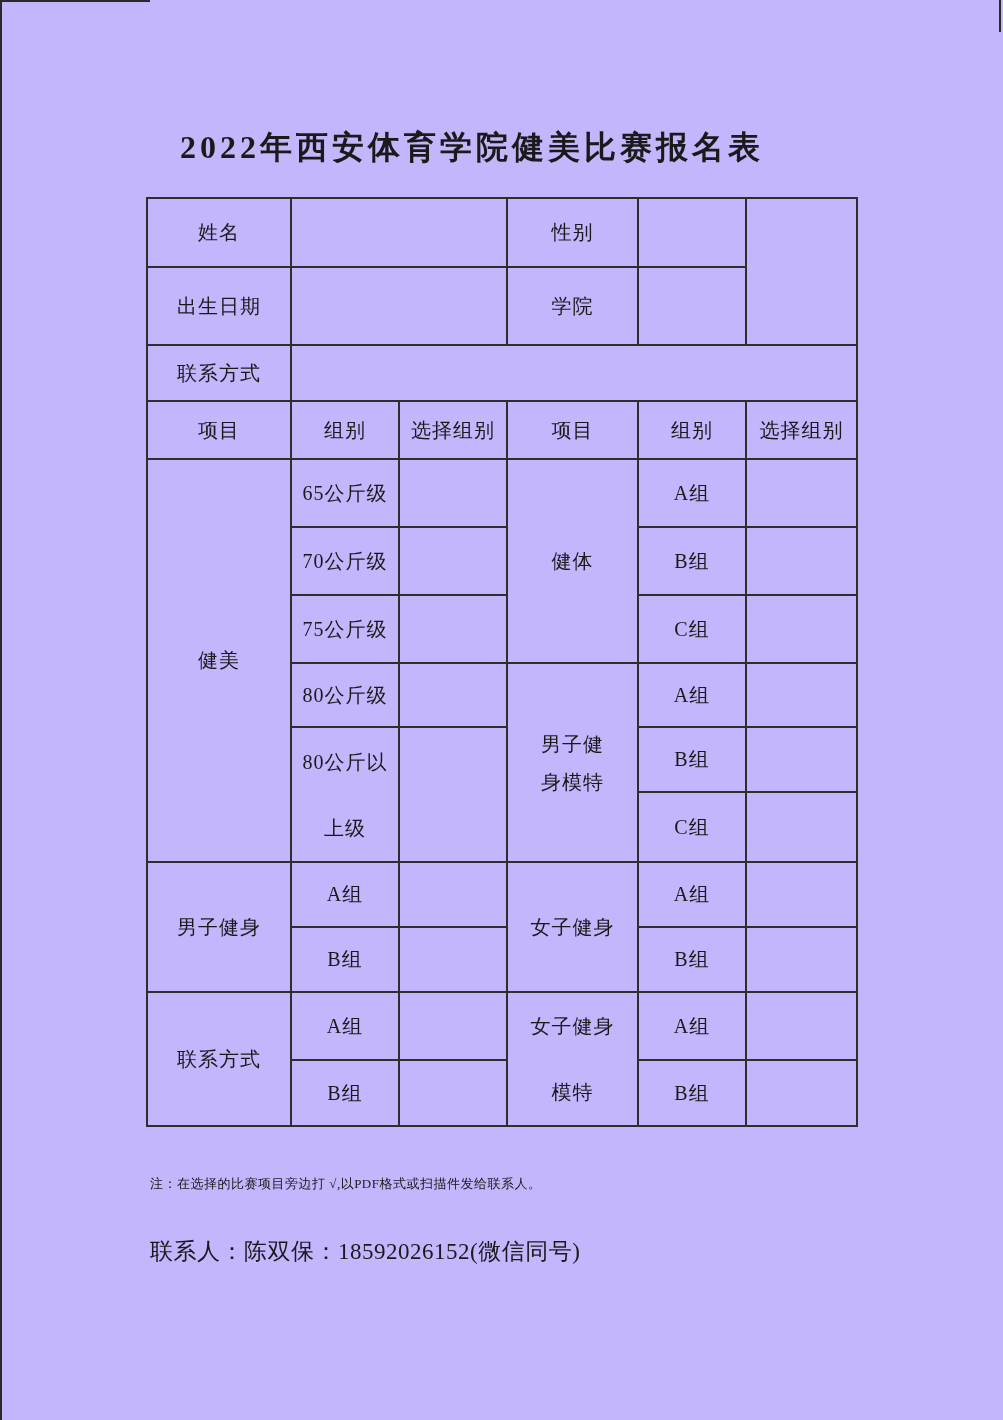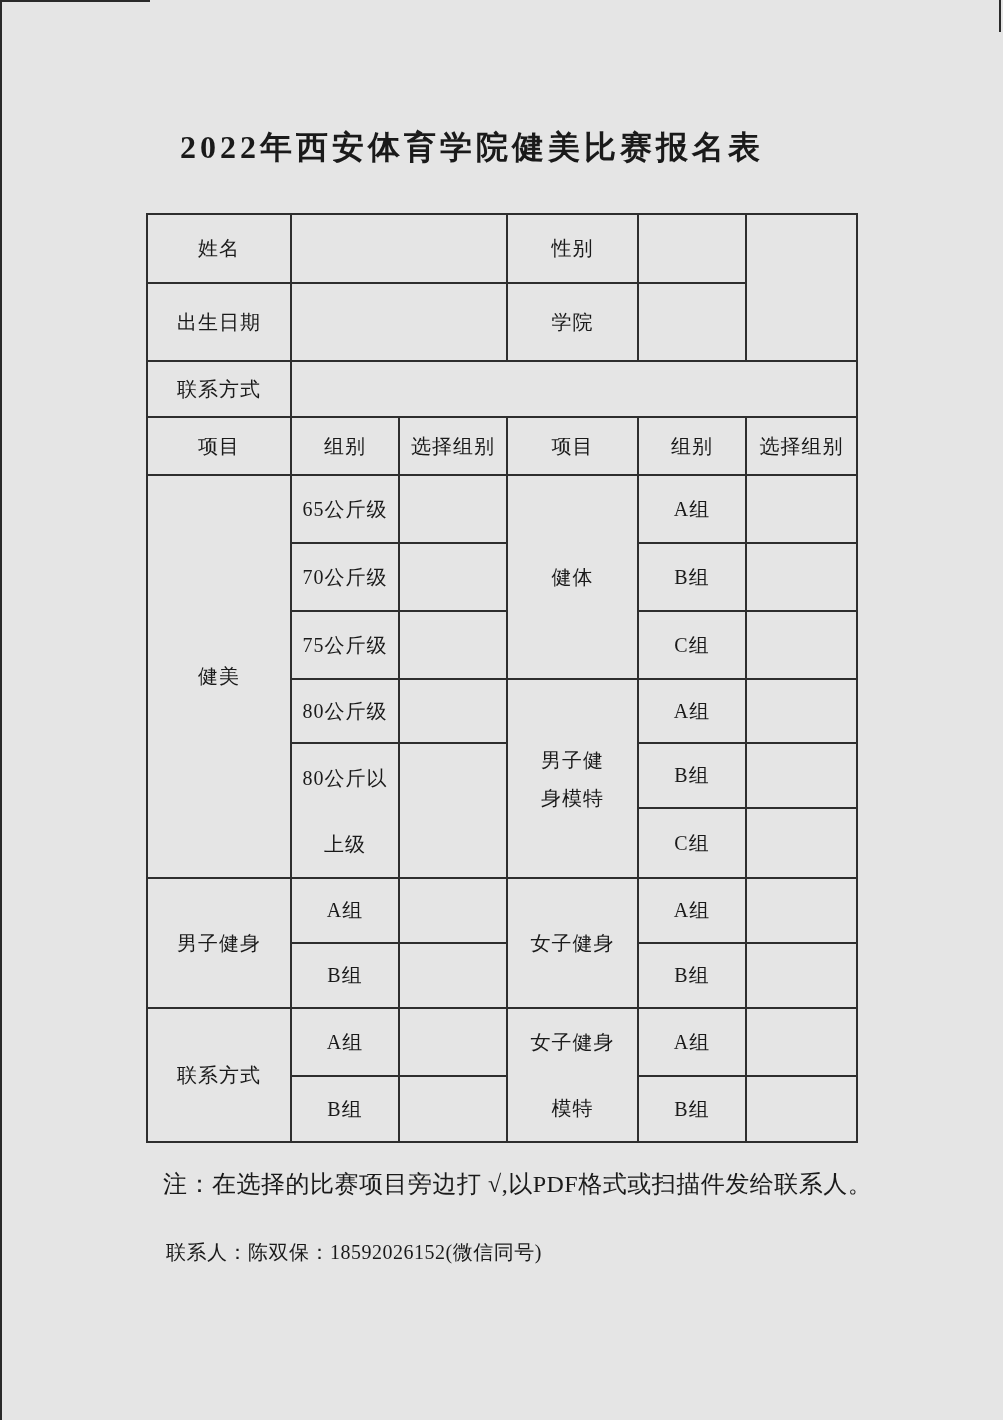--- a/index.html
+++ b/index.html
@@ -1,42 +1,42 @@
 <!DOCTYPE html>
 <html><head>
 <meta charset="utf-8">
 <style>
   html,body{margin:0;padding:0;background:#fff;}
   body{width:1003px;height:1420px;position:relative;overflow:hidden;
        font-family:"Liberation Serif","DejaVu Serif",serif;color:#1a1a1a;}
-  .page{position:absolute;inset:0;background:#e5e5e5;}
+  .page{position:absolute;inset:0;background:#c4b5fd;}
 
   
   .edge-left{position:absolute;left:0;top:0;width:2px;height:1420px;background:#2a2a2a;}
   .edge-top{position:absolute;left:0;top:0;width:150px;height:2px;background:#2a2a2a;}
   .edge-corner-right{position:absolute;left:999px;top:0;width:2px;height:32px;background:#2a2a2a;}
 
   .title{position:absolute;left:146px;top:128px;width:710px;box-sizing:border-box;
          padding-right:58px;text-align:center;font-size:32px;font-weight:bold;
          letter-spacing:4px;line-height:38px;white-space:nowrap;}
 
   table.form{position:absolute;left:146px;top:197px;width:712px;
-             border-collapse:collapse;table-layout:fixed;margin-top:16px;}
+             border-collapse:collapse;table-layout:fixed;}
   table.form td{border:2px solid #2e2e2e;text-align:center;vertical-align:middle;
                 font-size:20px;letter-spacing:1px;padding:0;overflow:hidden;
                 font-family:"Liberation Serif","DejaVu Serif",serif;}
   td.lab{white-space:nowrap;}
   td.top-lab{vertical-align:top;padding-top:22px;}
   td.top-lab-sm{vertical-align:top;padding-top:16px;}
   .two-line-tight div{line-height:38px;text-align:center;}
   .two-line-unit div{line-height:66px;}
 
-  .note{position:absolute;left:163px;top:1172px;width:720px;font-size:24px;
+  .note{position:absolute;left:150px;top:1172px;width:720px;font-size:13px;
         letter-spacing:0.5px;line-height:24px;white-space:nowrap;}
-  .contact{position:absolute;left:166px;top:1240px;width:720px;font-size:20px;
+  .contact{position:absolute;left:150px;top:1240px;width:720px;font-size:23px;
         letter-spacing:0.5px;line-height:24px;white-space:nowrap;}
 </style>
 </head>
 <body>
 
 <div class="page">
 
   <div class="edge-left"></div>
   <div class="edge-top"></div>
   <div class="edge-corner-right"></div>

